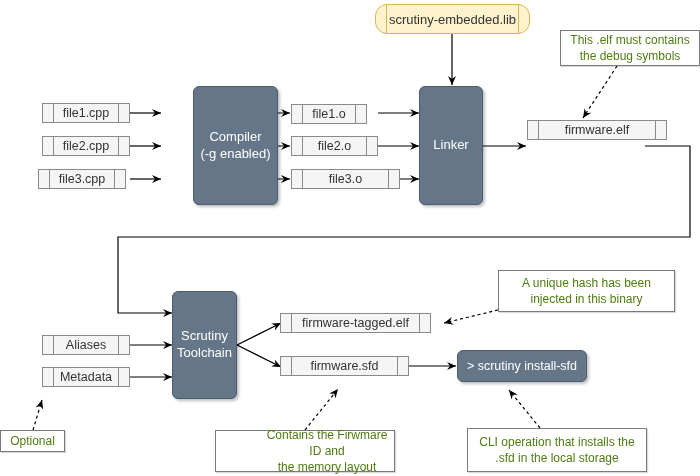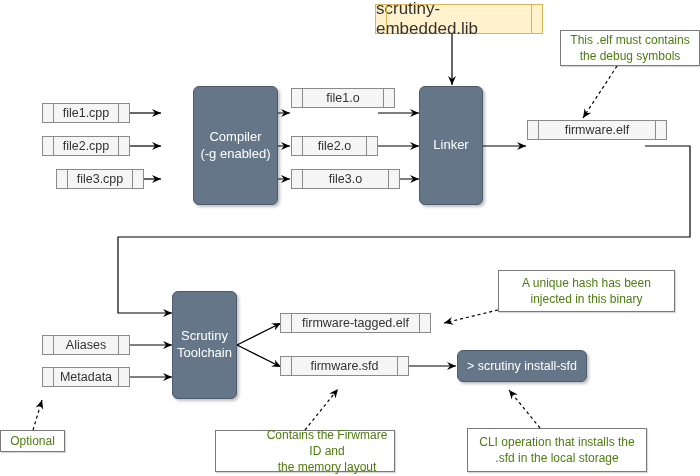--- a/index.html
+++ b/index.html
@@ -63,42 +63,42 @@
   </g>
   <g stroke="#000" stroke-width="1.2" fill="none" stroke-dasharray="3,3">
     <line x1="617" y1="66" x2="583" y2="118" marker-end="url(#arr)"></line>
     <line x1="498" y1="310" x2="444" y2="323" marker-end="url(#arr)"></line>
     <line x1="33" y1="430" x2="42" y2="400" marker-end="url(#arr)"></line>
     <line x1="305" y1="430" x2="338" y2="389" marker-end="url(#arr)"></line>
     <line x1="540" y1="428" x2="509" y2="390" marker-end="url(#arr)"></line>
   </g>
 </svg>
 
-<div class="file lib" style="left:375px; top:4px; width:168px; height:30px; font-size:17px;">
+<div class="file lib" style="left:375px; top:4px; width:155px; height:30px; font-size:13px;border-radius:12px;">
   <span>scrutiny-embedded.lib</span>
 </div>
 
 <div class="file" style="left:42px; top:103px; width:88px;">
   <span>file1.cpp</span>
   </div>
 <div class="file" style="left:42px; top:136px; width:88px;">
   <span>file2.cpp</span>
   </div>
-<div class="file" style="left:56px; top:169px; width:88px;">
+<div class="file" style="left:38px; top:169px; width:88px;">
   <span>file3.cpp</span>
   </div>
 
 <div class="proc" style="left:161px; top:86px; width:85px; height:119px;margin-left:32px;">
   <div>
     <div>Compiler</div>
     <div>(-g enabled)</div>
   </div>
 </div>
 
-<div class="file" style="left:291px; top:88px; width:104px;">
+<div class="file" style="left:291px; top:104px; width:76px;">
   <span>file1.o</span>
   </div>
 <div class="file" style="left:291px; top:136px; width:87px;">
   <span>file2.o</span>
   </div>
 <div class="file" style="left:291px; top:169px; width:109px;">
   <span>file3.o</span>
   </div>
 
 <div class="proc" style="left:419px; top:86px; width:64px; height:119px;">

